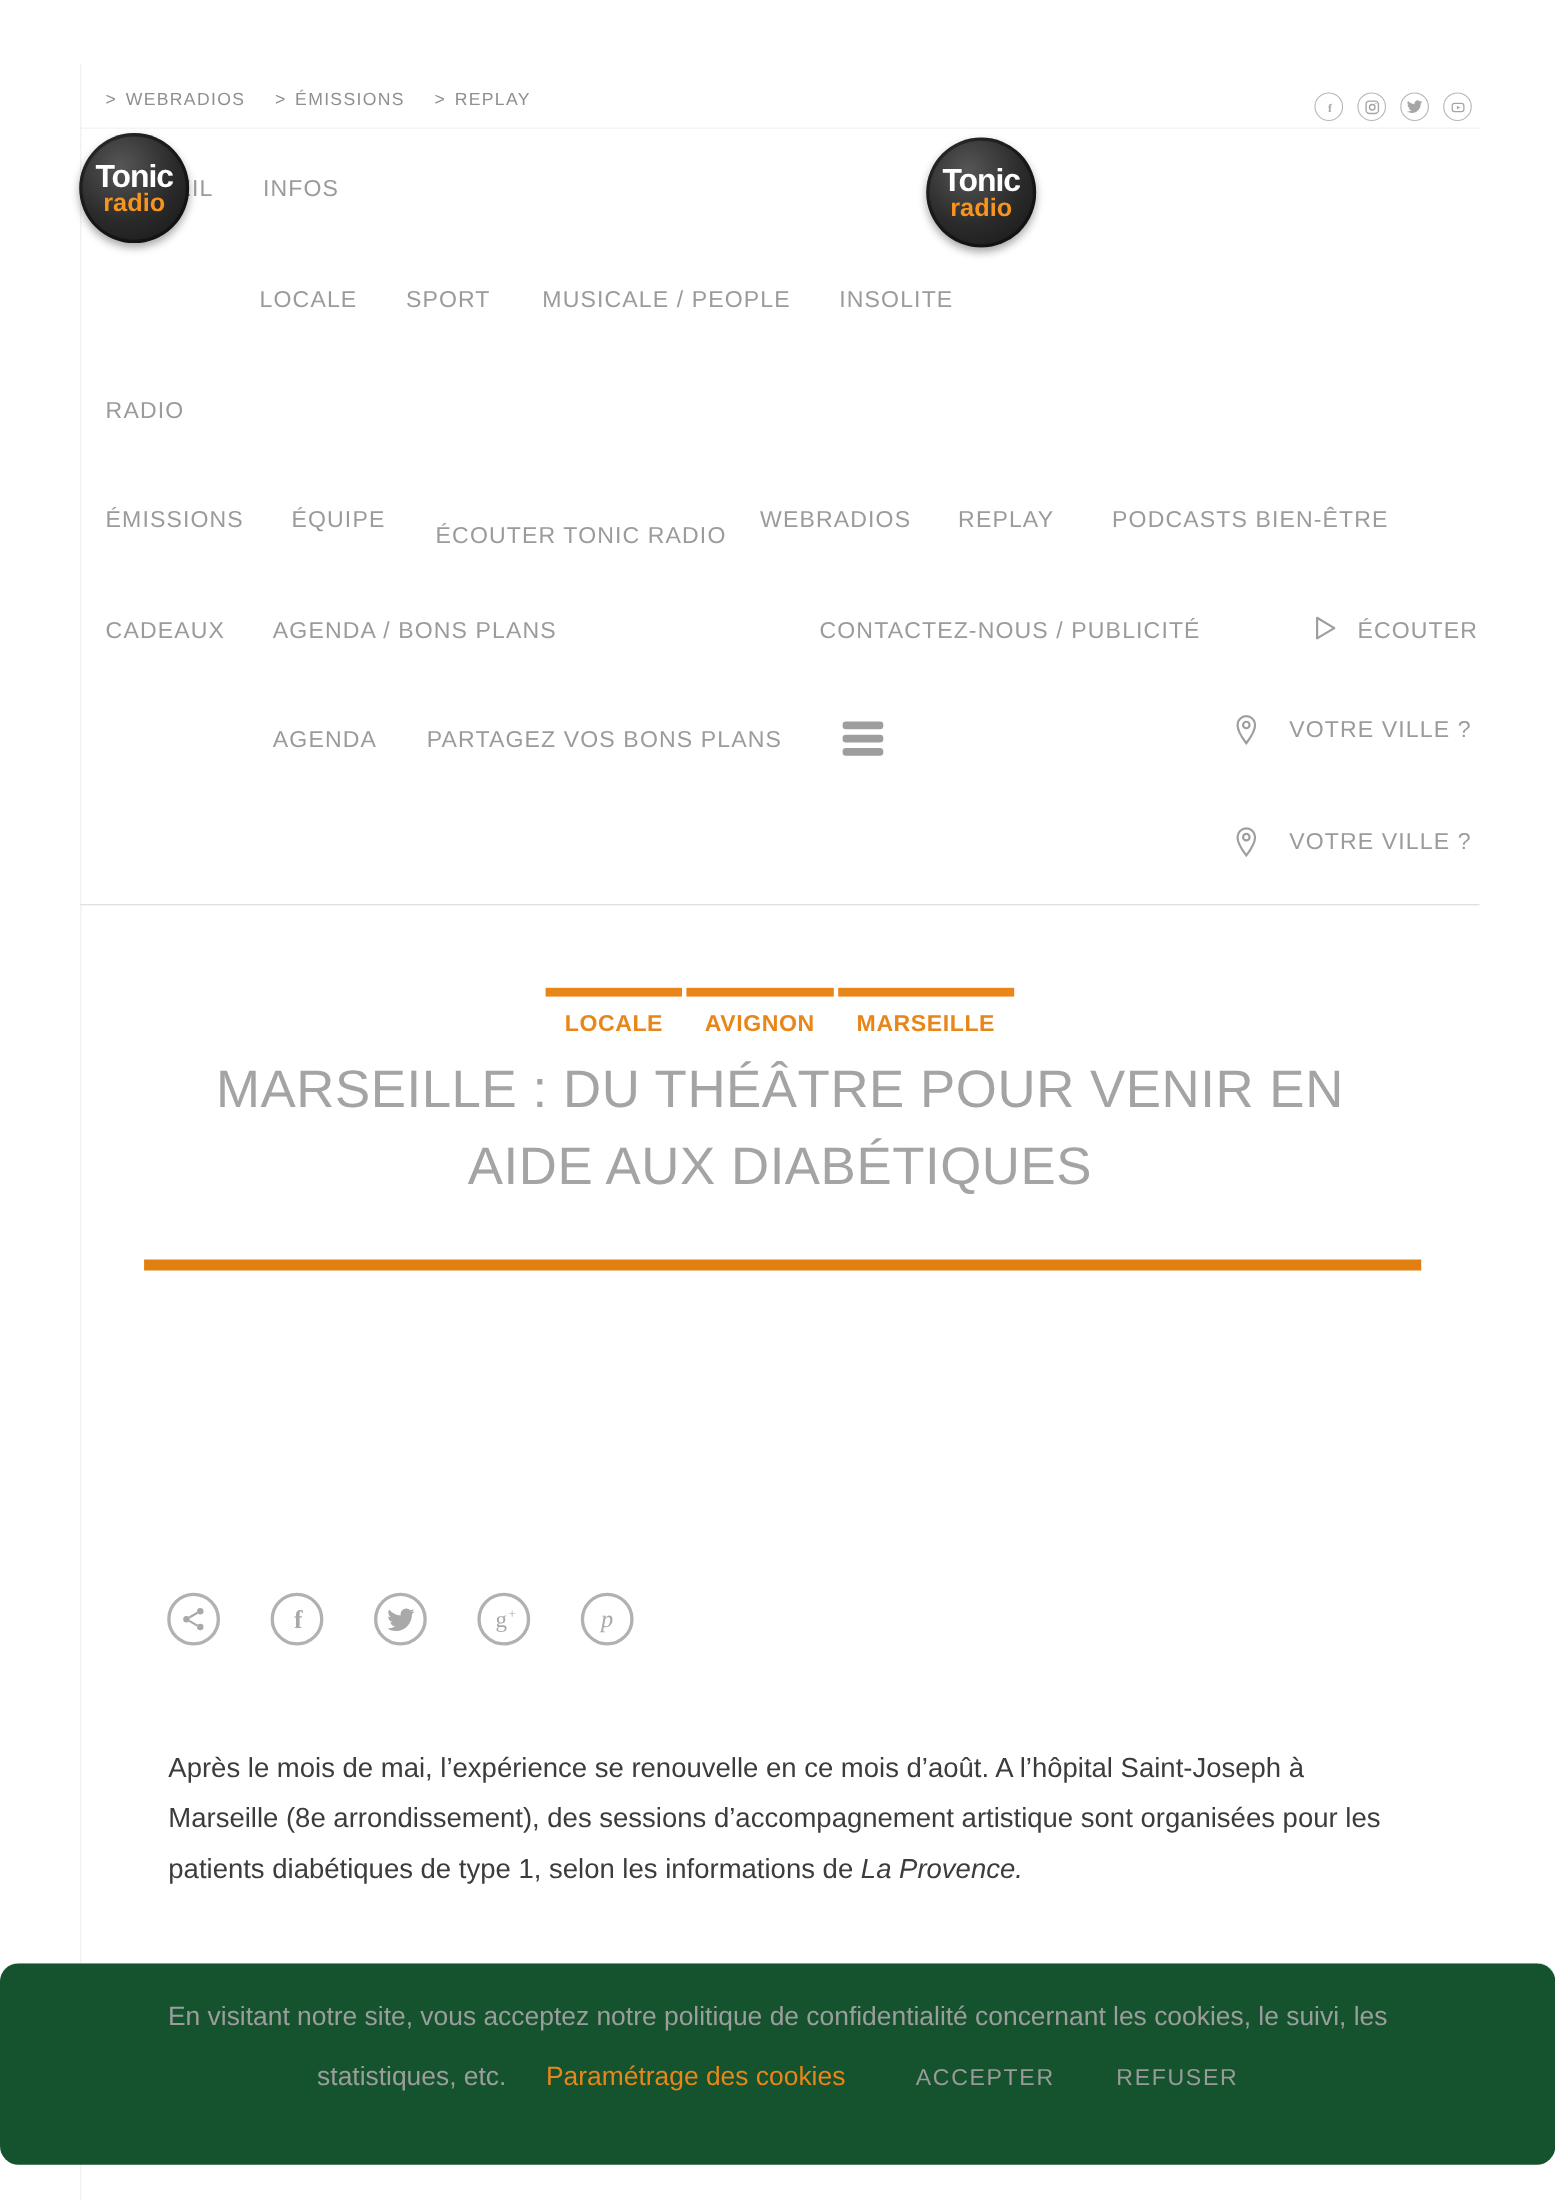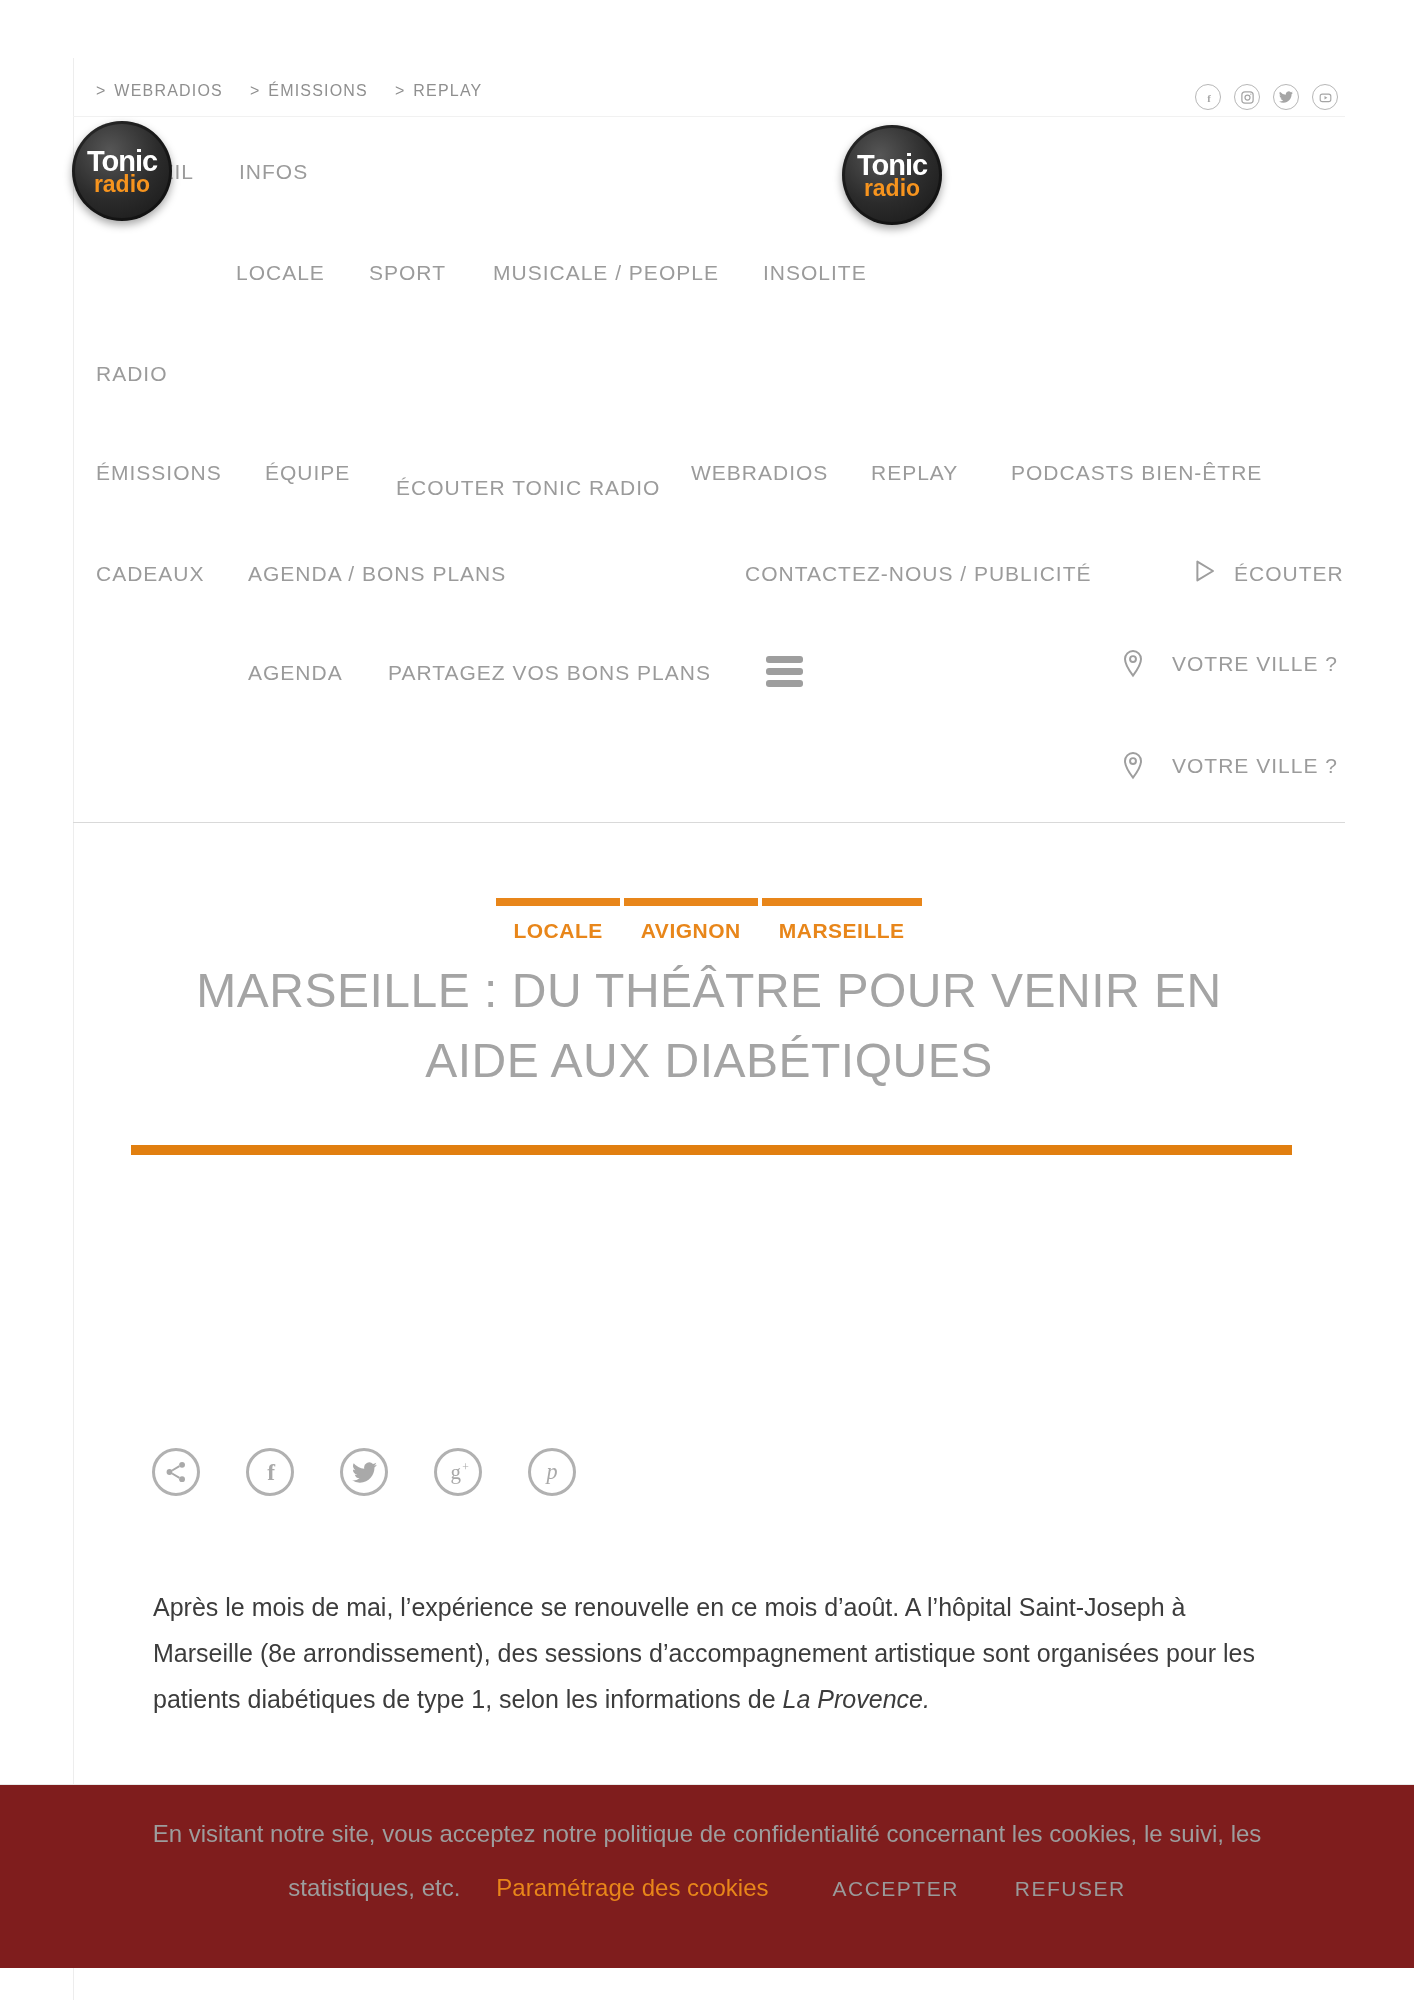--- a/index.html
+++ b/index.html
@@ -32,22 +32,22 @@
   .title-wrap { left:73px; top:956px; width:1272px; text-align:center; }
   .title-line { font-size:48px; line-height:70px; font-weight:400; color:#a4a4a4; letter-spacing:0.5px; }
   .rule { left:131px; top:1145px; width:1161px; height:10px; background:#e17f10; }
   .published { left:73px; top:1216px; width:1272px; text-align:center;
                font-size:25px; color:#a2a2a2; letter-spacing:2.5px; }
   .share-row { left:152px; top:1448px; display:flex; gap:46px; }
   .share-circle { width:48px; height:48px; border:3px solid #b1b1b1; border-radius:50%;
                   display:flex; align-items:center; justify-content:center; cursor:pointer; background:#fff; }
   .body-text { left:153px; top:1584px; width:1122px; font-size:25px; line-height:46px; color:#3c3c3c; }
   .body-text em { font-style:italic; }
-  .cookie { position:absolute; left:0; top:1784px; width:1414px; height:184px; background:#7f1d1d;
-            border-top:1px solid #e9e9e9; z-index:20; }
+  .cookie { position:absolute; left:0; top:1784px; width:1414px; height:184px; background:#14532d;
+            border-top:1px solid #e9e9e9; z-index:20;border-radius:17px; }
   .cookie-inner { width:1170px; margin:22px auto 0 auto; text-align:center;
                   font-size:24px; line-height:54px; color:#9d9d9d; }
   .cookie-link { color:#e8861a; cursor:pointer; margin-left:36px; white-space:nowrap; }
   .cookie-btn { color:#9a9a9a; font-size:21px; letter-spacing:1.5px; cursor:pointer; white-space:nowrap; }
   svg { display:block; }
 </style>
 </head>
 <body>
 
 <div class="page">

